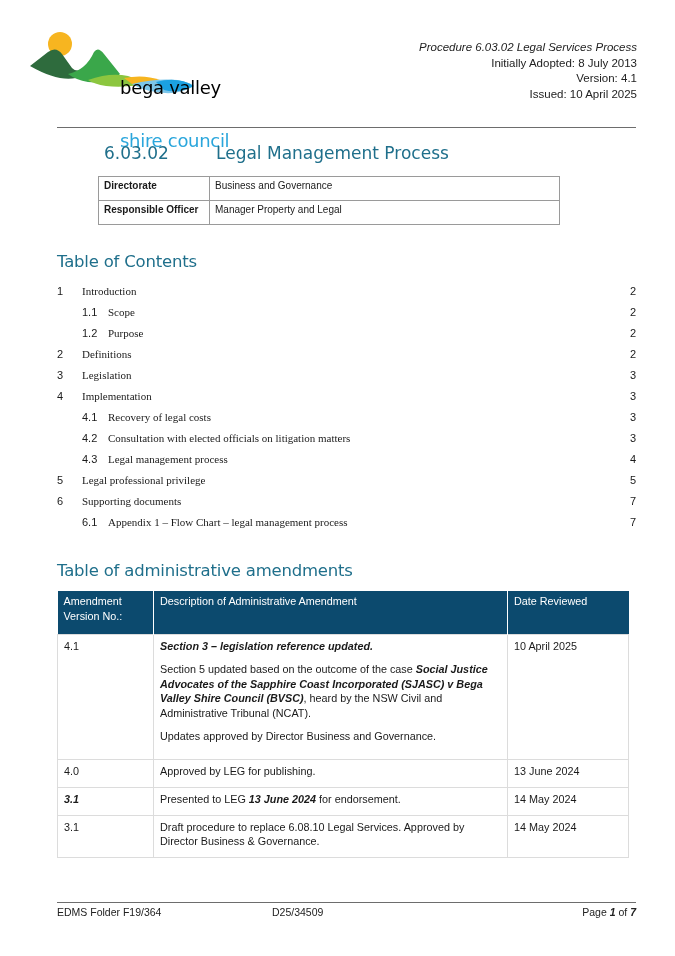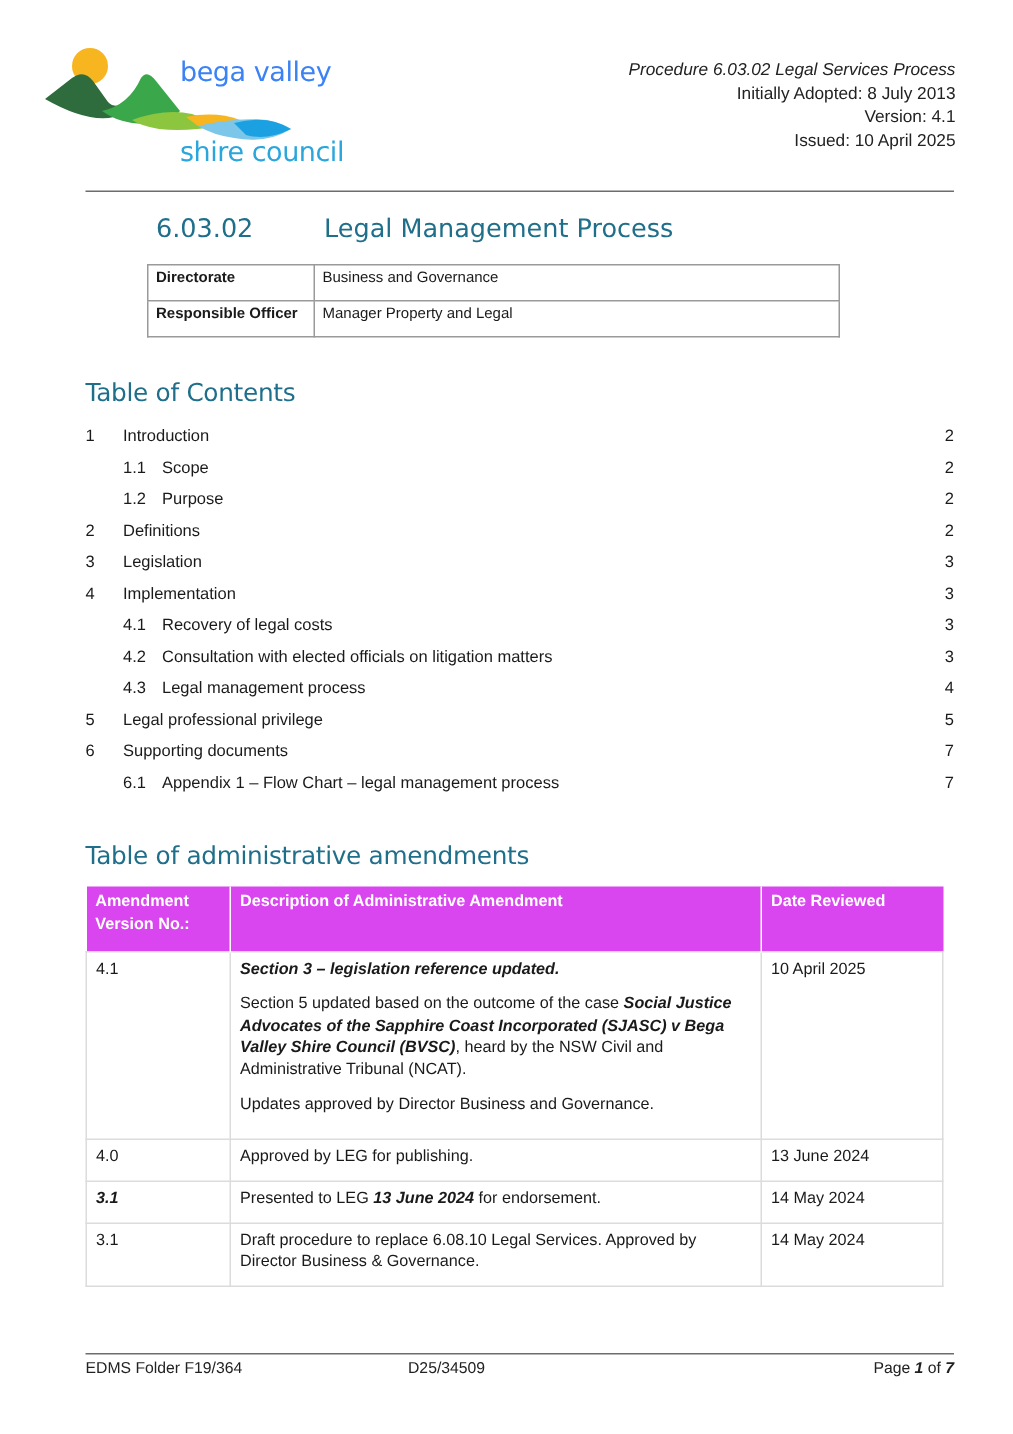--- a/index.html
+++ b/index.html
@@ -3,21 +3,21 @@
   <meta charset="utf-8">
   <style>
     * { box-sizing: border-box; margin: 0; padding: 0; }
     html, body { width: 675px; height: 956px; background: #ffffff; overflow: hidden; }
     body { position: relative; font-family: "Liberation Sans", sans-serif; color: #1a1a1a; }
     .abs { position: absolute; }
 
     
     .logo { left: 28px; top: 30px; width: 230px; height: 72px; }
     .logo-text { position: absolute; left: 92px; top: 10px; font-family: "DejaVu Sans", sans-serif; font-size: 18px; line-height: 17px; letter-spacing: -0.3px; }
-    .logo-text .l1 { color: #3b82f6; display: block; }
+    .logo-text .l1 { color: #000000; display: block; margin-top: 39px; }
     .logo-text .l2 { color: #2aa6dc; display: block; margin-top: 36px; }
 
     .header-meta { right: 38px; top: 40px; text-align: right; font-size: 11.5px; line-height: 15.5px; color: #222; }
     .header-meta .it { font-style: italic; }
 
     .rule { left: 57px; width: 579px; height: 0; border-top: 1px solid #6d6d6d; }
 
     
     .doc-title { top: 143px; left: 104px; font-family: "DejaVu Sans", sans-serif; color: #1f6f8b; font-size: 17px; font-weight: normal; }
     .doc-title .num { display: inline-block; width: 112px; }
@@ -28,26 +28,26 @@
 
     
     .h2 { left: 57px; font-family: "DejaVu Sans", sans-serif; color: #1f6f8b; font-size: 16.5px; font-weight: normal; letter-spacing: -0.2px; }
 
     
     .toc { left: 57px; top: 283px; width: 583px; font-size: 11px; }
     .toc-row { position: relative; height: 21px; line-height: 16px; display: flex; }
     .toc-row .n { width: 25px; }
     .toc-row.sub { padding-left: 25px; }
     .toc-row.sub .n { width: 26px; }
-    .toc-row .t { flex: 1; }
+    .toc-row .t { flex: 1; font-family: Liberation Serif, serif; }
     .toc-row .p { position: absolute; right: 4px; top: 0; }
 
     
     .amend { left: 57px; top: 591px; width: 572px; border-collapse: collapse; font-size: 10.8px; line-height: 14.5px; }
-    .amend th { background: #d946ef; color: #ffffff; text-align: left; vertical-align: top; font-weight: bold; padding: 3px 6px 0 6px; height: 43px; border-right: 1px solid #ffffff; }
+    .amend th { background: #0c4a6e; color: #ffffff; text-align: left; vertical-align: top; font-weight: normal; padding: 3px 6px 0 6px; height: 43px; border-right: 1px solid #ffffff; }
     .amend th:last-child { border-right: none; }
     .amend td { border: 1px solid #dcdcdc; vertical-align: top; padding: 4px 6px 4px 6px; }
     .amend .c1 { width: 96px; }
     .amend .c3 { width: 121px; }
     .amend td p { margin: 0 0 9px 0; }
     .amend td p:last-child { margin-bottom: 0; }
     .b { font-weight: bold; font-style: italic; }
     .bi { font-weight: bold; font-style: italic; }
     .r1 td { height: 125px; }
     .r2 td { height: 28px; padding-top: 4px; }

